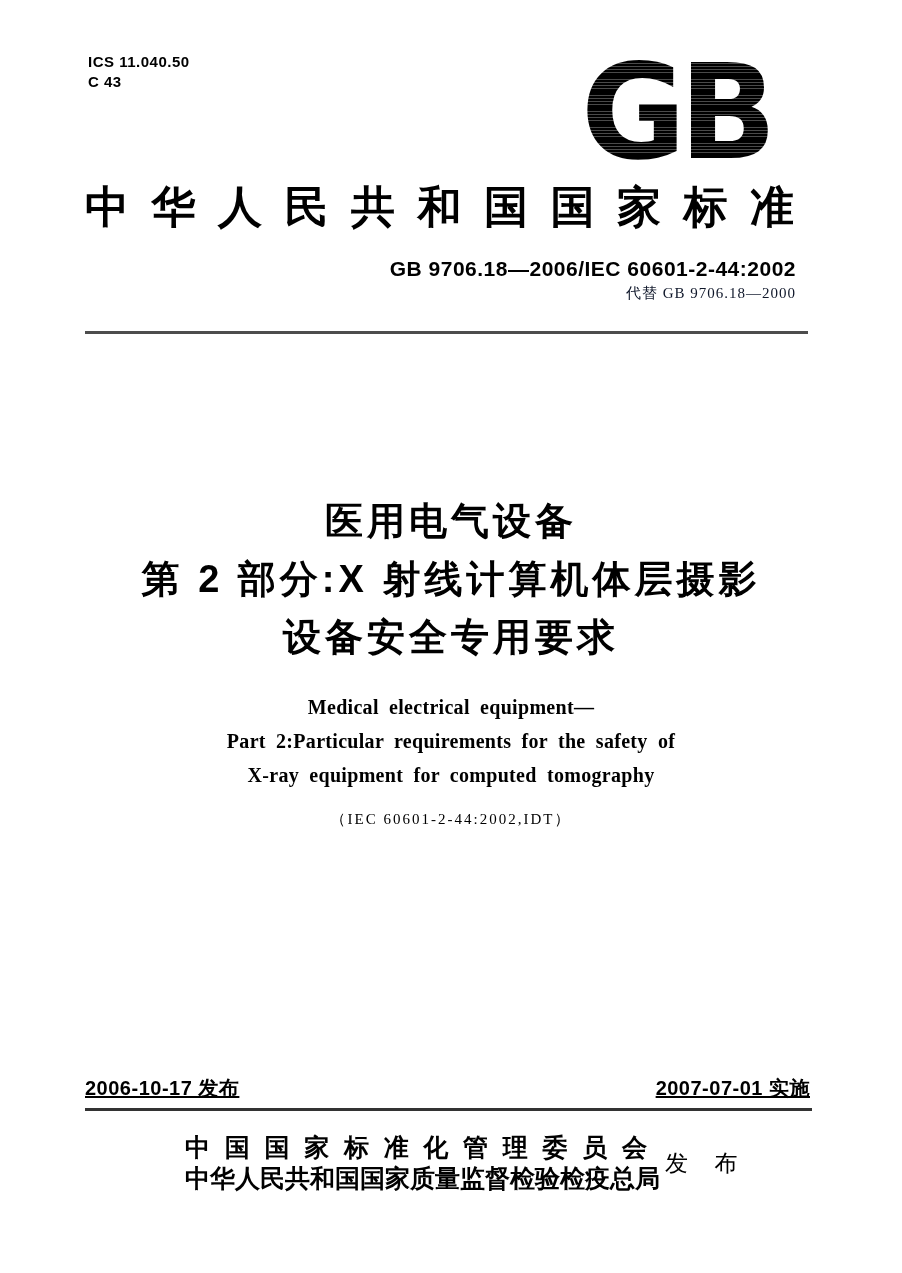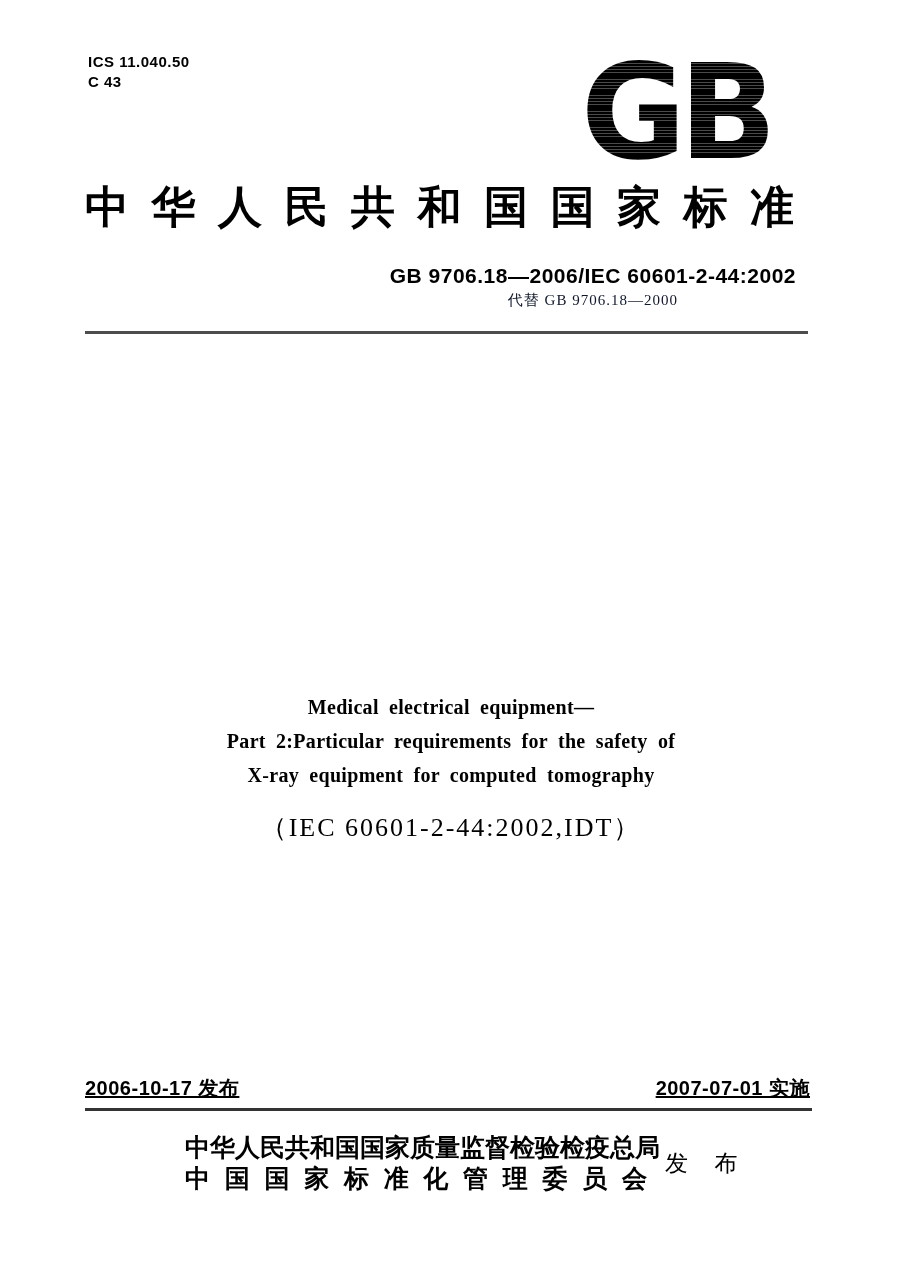--- a/index.html
+++ b/index.html
@@ -43,21 +43,21 @@
   
   .national-title {
     position:absolute; left:85px; top:178px; width:723px; margin:0;
     font-family:"Liberation Serif","DejaVu Serif",serif;
     font-weight:bold; font-size:44px; line-height:60px;
     text-align:justify; text-align-last:justify; text-justify:inter-character;
     white-space:nowrap; letter-spacing:14px;
   }
 
   
-  .std-num { position:absolute; top:264px; right:114px; text-align:center; }
+  .std-num { position:absolute; top:257px; right:114px; text-align:right; }
   .std-num-main {
     font-family:"Liberation Sans","DejaVu Sans",sans-serif;
     font-weight:bold; font-size:21px; line-height:24px; letter-spacing:0.5px;
   }
   .std-num-replaces {
     margin-top:3px; font-size:15px; line-height:18px; letter-spacing:1px; color:#0f172a;
   }
 
   .rule { position:absolute; left:85px; }
   .rule-top { top:331px; width:723px; height:3px; background:#4d4d4d; }
@@ -74,21 +74,21 @@
   
   .title-en {
     position:absolute; left:0; top:690px; width:902px;
     font-weight:bold; font-size:20px; line-height:34px;
     text-align:center; word-spacing:5px; letter-spacing:0.3px;
   }
 
   
   .idt-note {
     position:absolute; left:0; top:810px; width:902px;
-    font-size:26px; text-align:center; letter-spacing:2px;
+    font-size:15px; text-align:center; letter-spacing:2px;
   }
 
   
   .dates-row {
     position:absolute; left:85px; top:1075px; width:725px;
     display:flex; justify-content:space-between;
     font-family:"Liberation Sans","DejaVu Sans",sans-serif;
     font-weight:600; font-size:20px; letter-spacing:0.5px;text-decoration:underline;
   }
 
@@ -126,37 +126,42 @@
 
   <h1 class="national-title">中华人民共和国国家标准</h1>
 
   <div class="std-num">
     <div class="std-num-main">GB 9706.18—2006/IEC 60601-2-44:2002</div>
     <div class="std-num-replaces">代替 GB 9706.18—2000</div>
   </div>
 
   <div class="rule rule-top"></div>
 
+  <div class="title-zh">
+    <div>医用电气设备</div>
+    <div>第 2 部分:X 射线计算机体层摄影</div>
+    <div>设备安全专用要求</div>
+  </div>
 
   <div class="title-en">
     <div>Medical electrical equipment—</div>
     <div>Part 2:Particular requirements for the safety of</div>
     <div>X-ray equipment for computed tomography</div>
   </div>
 
   <div class="idt-note">（IEC 60601-2-44:2002,IDT）</div>
 
   <div class="dates-row">
     <span>2006-10-17 发布</span>
     <span>2007-07-01 实施</span>
   </div>
 
   <div class="rule rule-bottom"></div>
 
   <div class="publisher-row">
     <div class="publisher-block">
+      <div class="publisher-line">中国国家标准化管理委员会</div>
       <div class="publisher-line">中华人民共和国国家质量监督检验检疫总局</div>
-      <div class="publisher-line">中国国家标准化管理委员会</div>
     </div>
     <div class="publish-label">发 布</div>
   </div>
 
 </div>
 
 </body></html>

